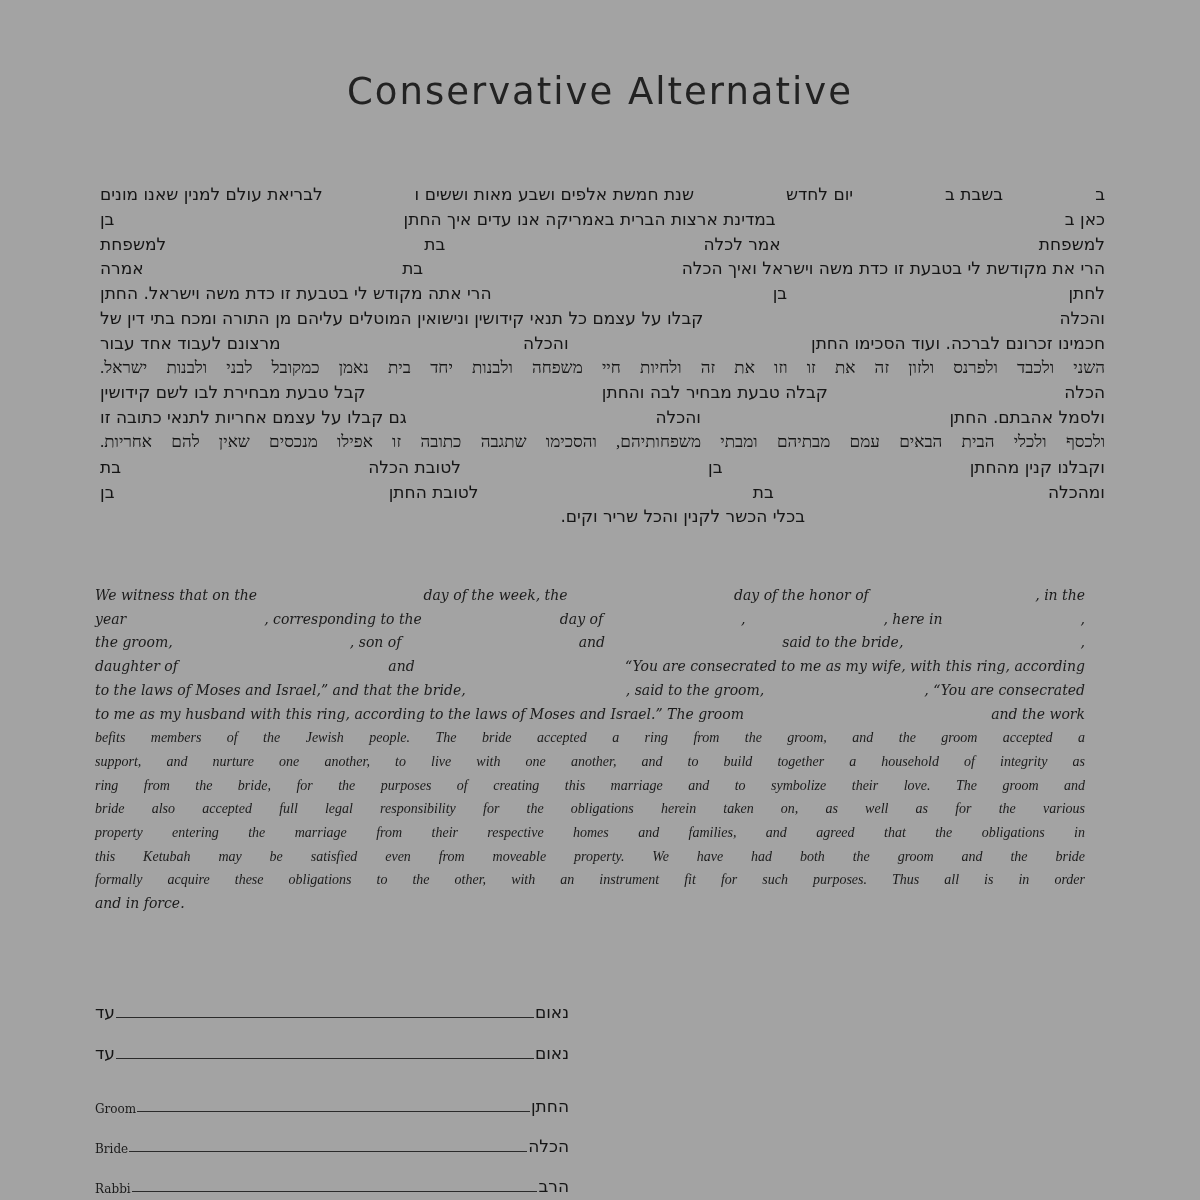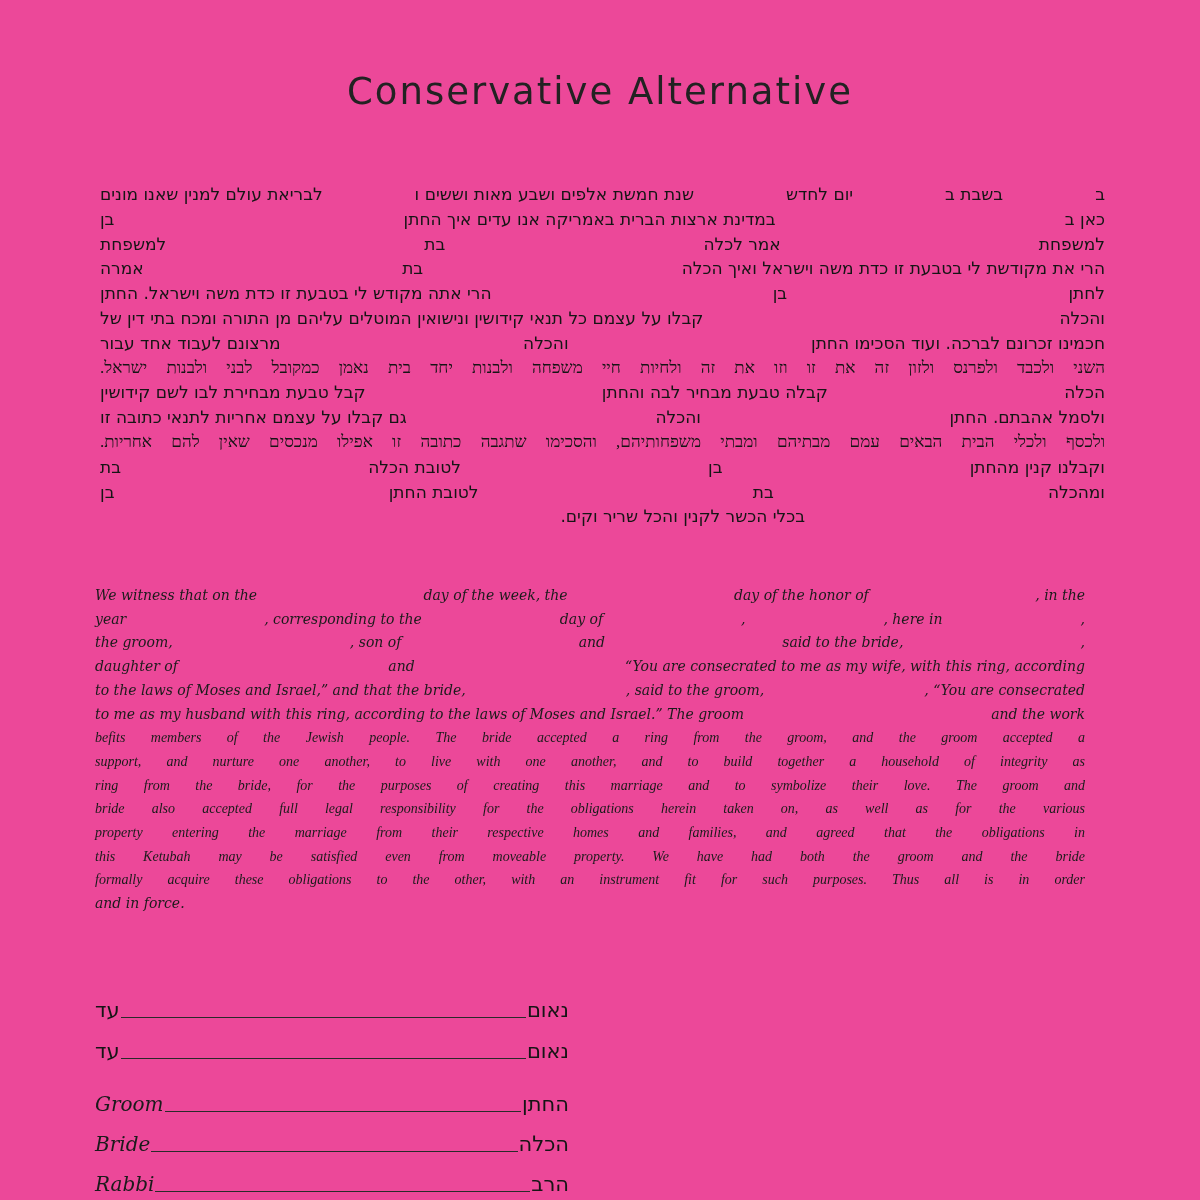--- a/index.html
+++ b/index.html
@@ -1,16 +1,16 @@
 <!DOCTYPE html>
 <html><head>
 <meta charset="utf-8">
 <style>
   html,body{margin:0;padding:0;background:#ffffff;}
-  .page{position:relative;width:1200px;height:1200px;background:#ec4899;color:#1c1c1c;overflow:hidden;}
+  .page{position:relative;width:1200px;height:1200px;background:#a3a3a3;color:#1c1c1c;overflow:hidden;}
 
   .title{
     position:absolute;top:70px;left:0;width:100%;
     text-align:center;margin:0;
     font-family:"DejaVu Sans",sans-serif;
     font-weight:400;font-size:37px;letter-spacing:2px;color:#222;
   }
 
   
   .hebrew-block{
@@ -30,22 +30,22 @@
 
   
   .tline{display:flex;align-items:baseline;}
   .tline .gap{flex:1 1 auto;min-width:14px;}
   .tline.fill{display:block;text-align:justify;text-align-last:justify;font-family:Liberation Serif, serif;}
 
   
   .signatures{position:absolute;top:996px;left:95px;width:474px;}
   .sig-row{display:flex;align-items:flex-end;height:26px;margin-bottom:14px;}
   .sig-row .sig-line{flex:1 1 auto;border-bottom:1.4px solid #2a2a2a;margin:0 1px 4px 1px;height:1px;}
-  .sig-label-heb{font-family:"DejaVu Sans",sans-serif;font-size:21px;color:#151515;}
-  .sig-label-en{font-family:"DejaVu Serif","Liberation Serif",serif;font-style:italic;font-size:20px;color:#1b1b1b;}
+  .sig-label-heb{font-family:"DejaVu Sans",sans-serif;font-size:17px;color:#151515;}
+  .sig-label-en{font-family:"DejaVu Serif","Liberation Serif",serif;font-size:12px;color:#1b1b1b;}
   .sig-row.witness{margin-bottom:15px;}
   .sig-row.party{margin-bottom:14px;}
   .sig-gap{height:12px;}
 </style>
 </head>
 <body>
 
 <div class="page">
 
   <h1 class="title">Conservative Alternative</h1>

